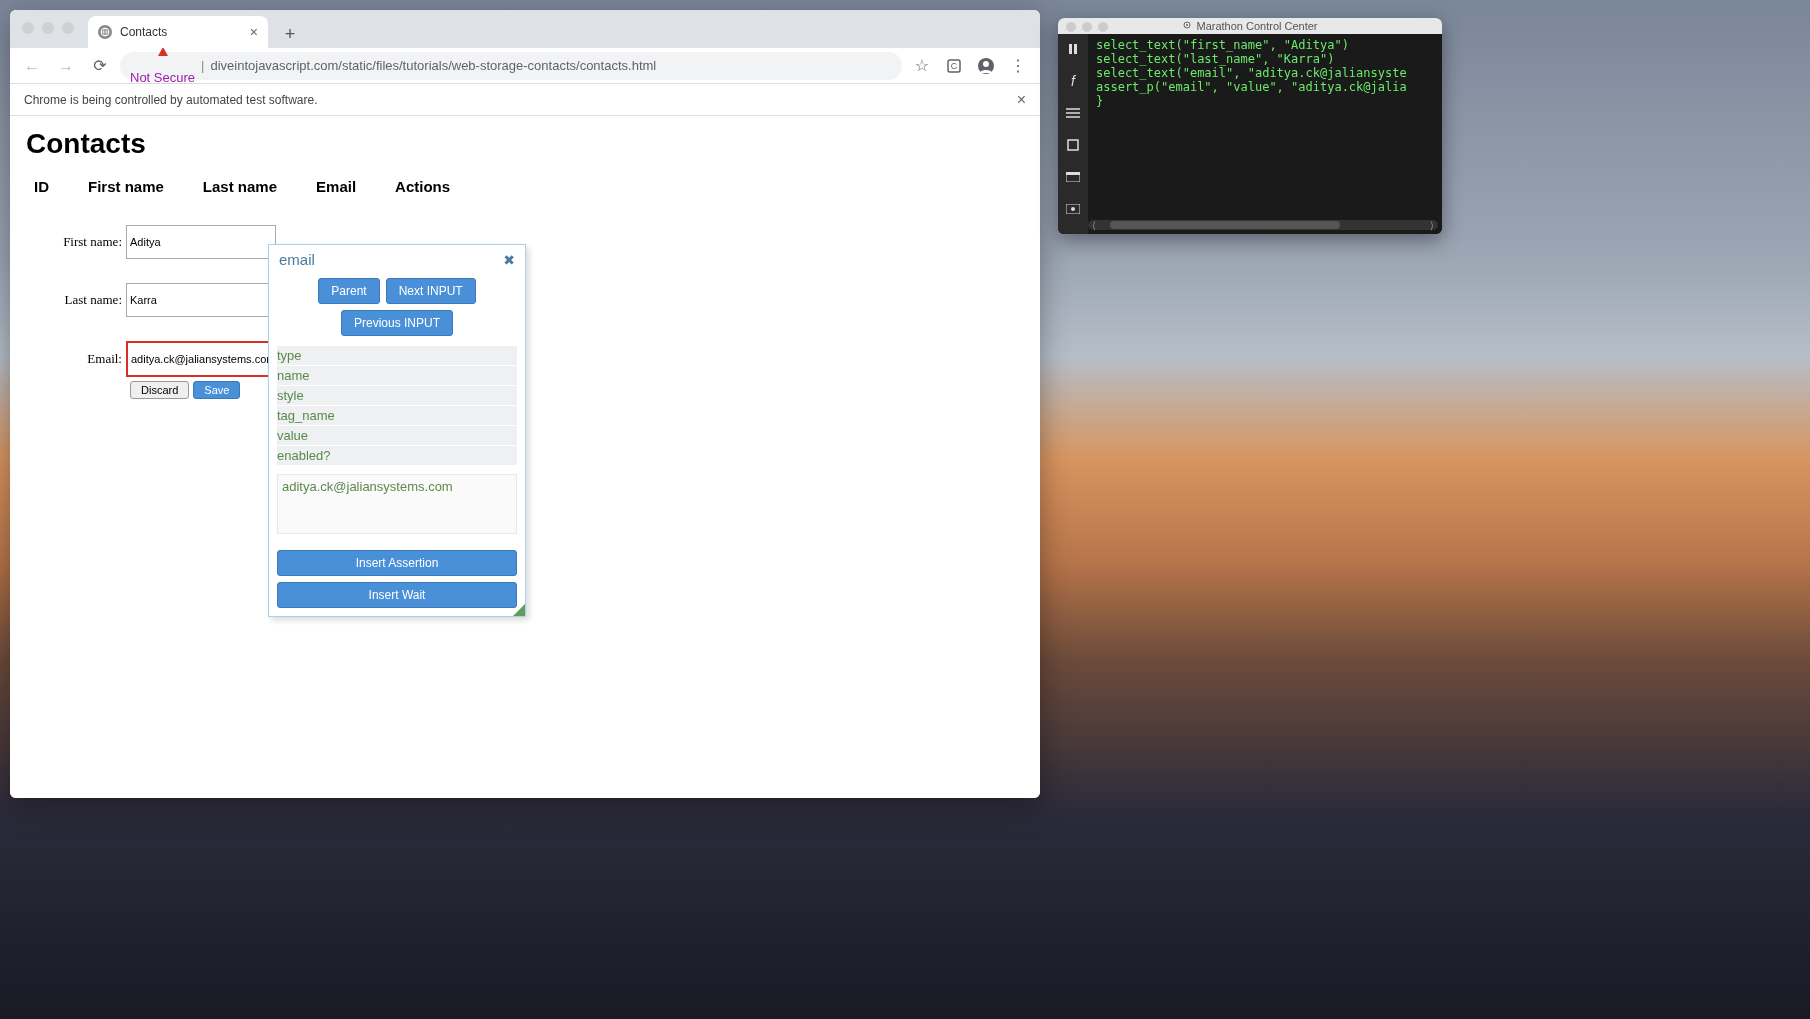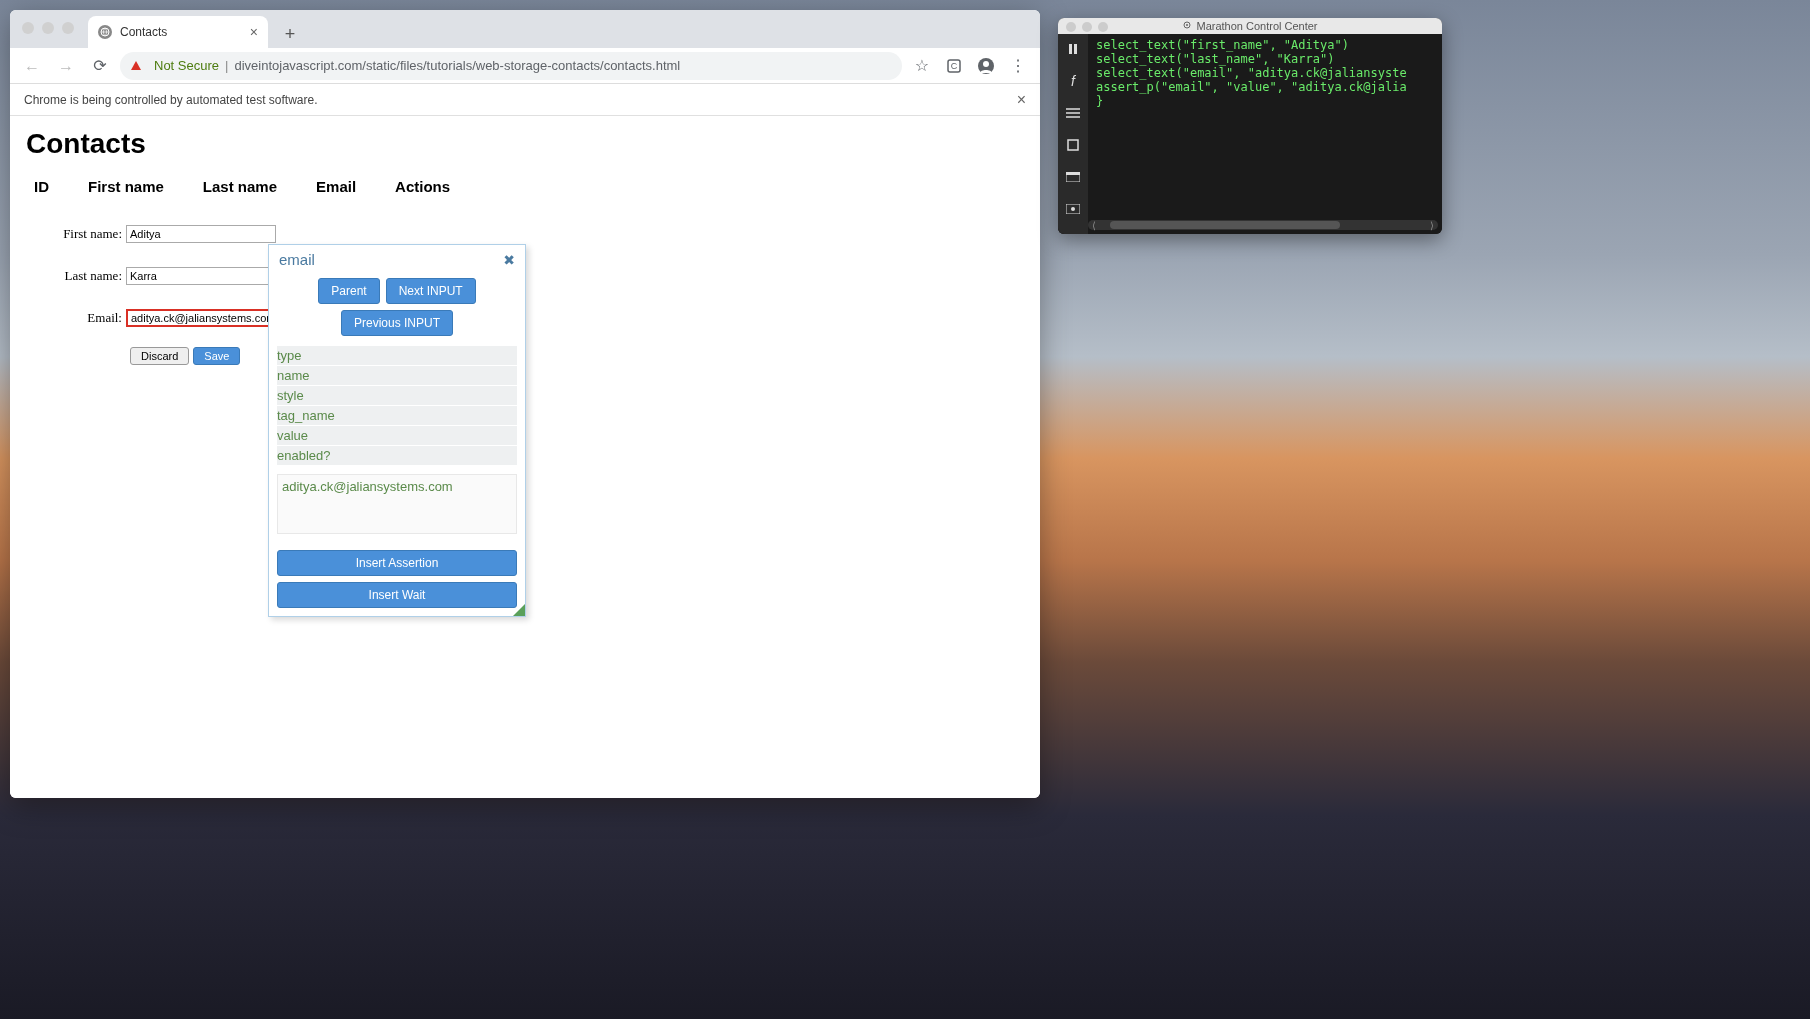--- a/index.html
+++ b/index.html
@@ -74,21 +74,21 @@
   .nav-btn.disabled { color: #bbb; }
   .url-bar {
     flex: 1;
     height: 28px;
     background: #f1f3f4;
     border-radius: 14px;
     display: flex; align-items: center;
     padding: 0 10px; gap: 6px;
     font-size: 13px;
   }
-  .not-secure { color: #4d7c0f; display:flex; align-items:center; gap:12px; }
+  .not-secure { color: #a21caf; display:flex; align-items:center; gap:12px;flex-direction:column; }
   .url-text { color: #5f6368; }
   .toolbar-right { display:flex; gap:4px; align-items:center; }
   .toolbar-icon { width:28px; height:28px; display:flex;align-items:center;justify-content:center; color:#5f6368; cursor:pointer; }
   .automation-bar {
     height: 32px;
     background: #fff;
     border-bottom: 1px solid #e0e0e0;
     display: flex; align-items: center;
     padding: 0 14px;
     font-size: 12px; color: #444;
@@ -112,26 +112,26 @@
   }
   .form-row {
     display: flex; align-items: center;
     margin-top: 24px;
     font-size: 13px;
   }
   .form-label { width: 100px; text-align: right; padding-right: 4px; }
   .form-input {
     width: 150px; height: 18px;
     border: 1px solid #aaa;
-    padding: 0 3px;
+    padding: 16px 3px;
     font-size: 11px;
     background: #fff;
   }
   .form-input.highlighted { border: 2px solid #d93025; }
-  .form-buttons { margin-left: 104px; margin-top: 20px; display:flex; gap:4px; }
+  .form-buttons { margin-left: 104px; margin-top: 4px; display:flex; gap:4px; }
   .btn-small {
     padding: 2px 10px;
     font-size: 11px;
     border: 1px solid #999;
     background: #efefef;
     border-radius: 3px;
     cursor: pointer;
   }
   .btn-save { background: #4a90d9; color:#fff; border-color:#3a7ab8; }
   

